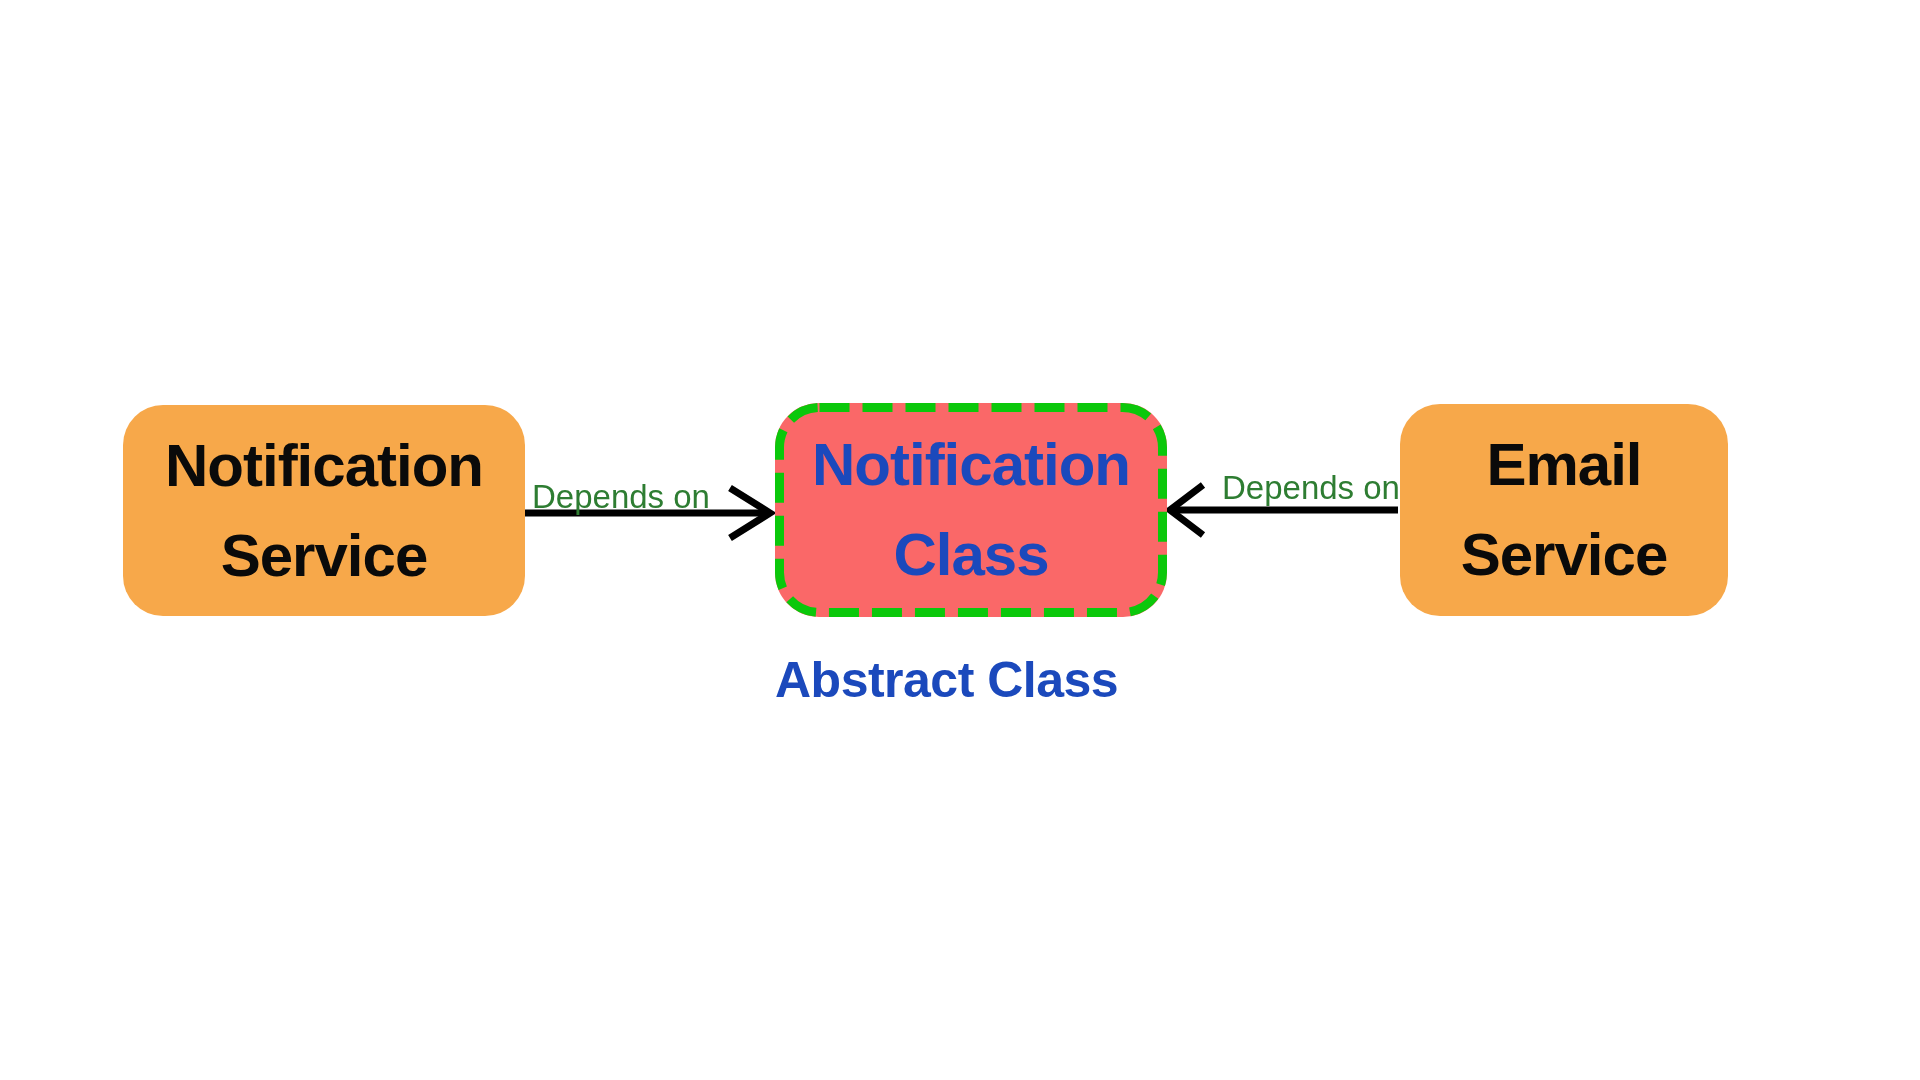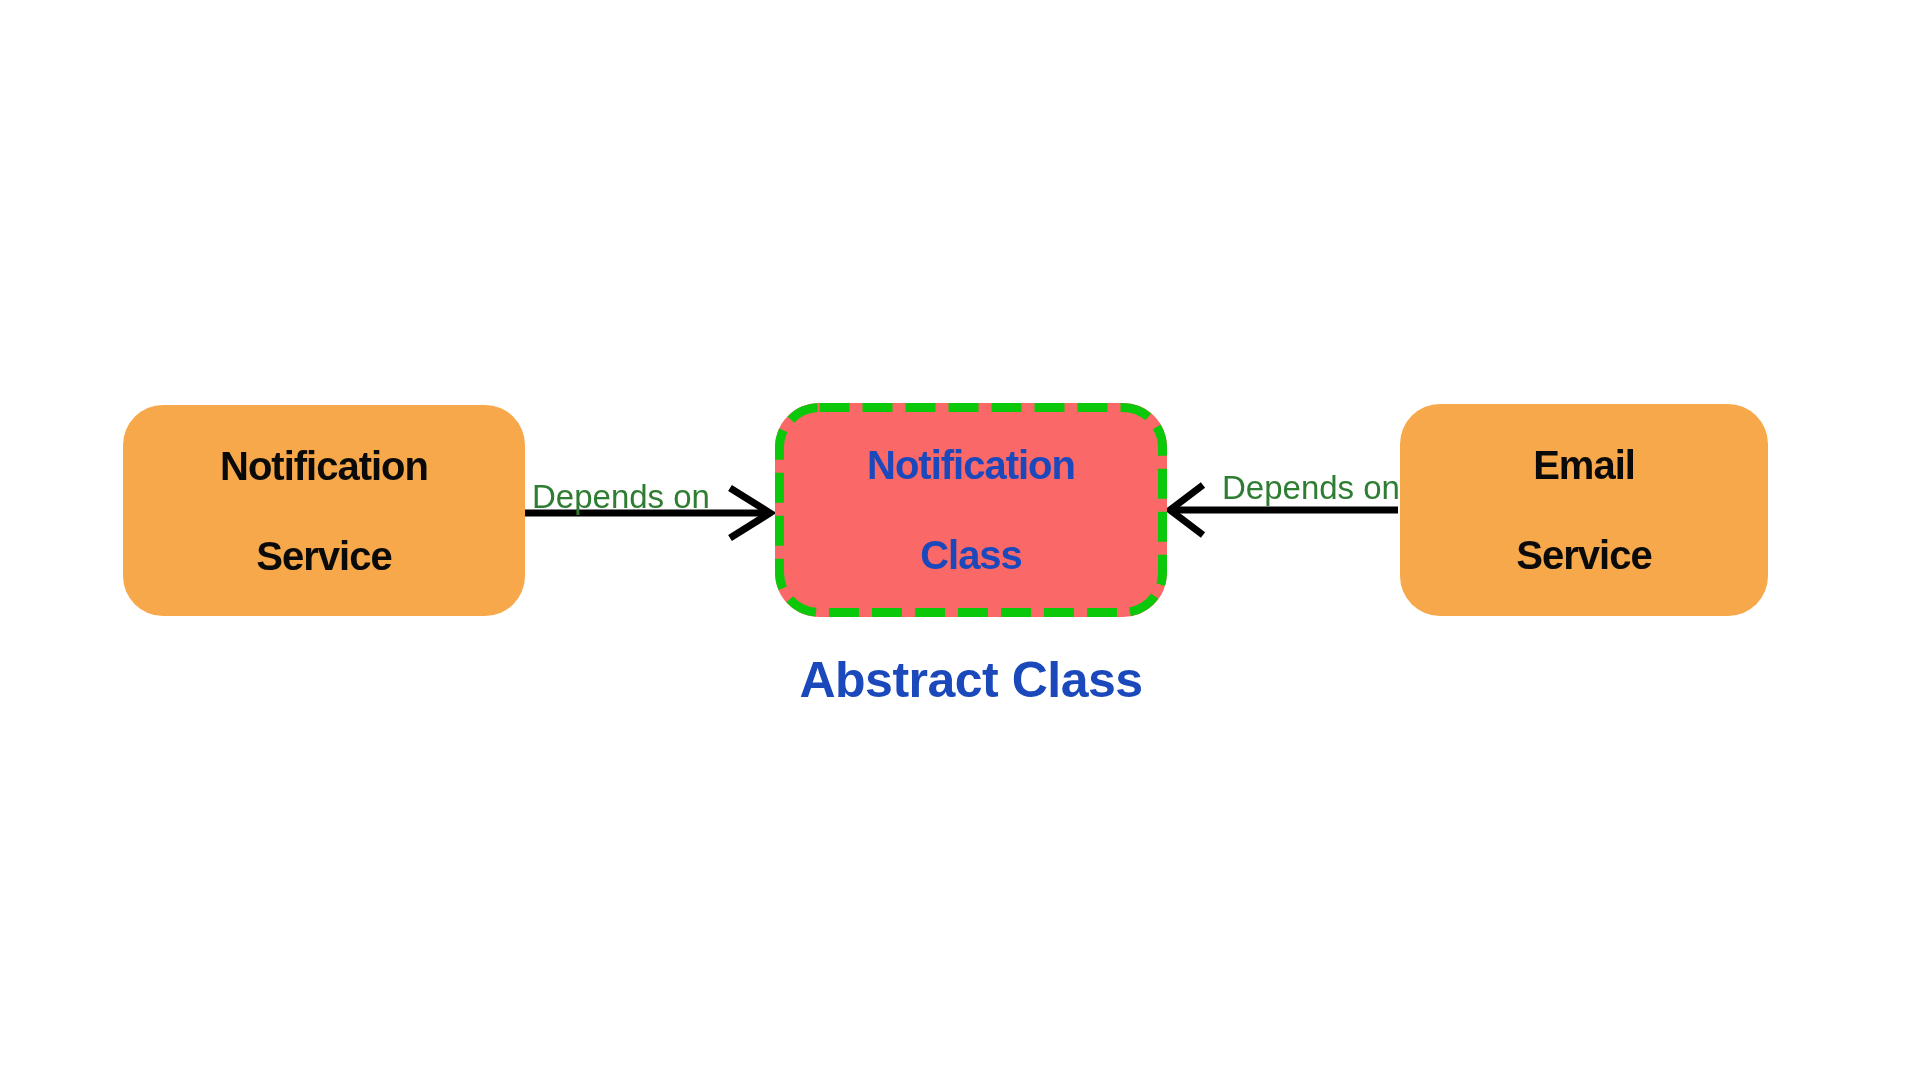--- a/index.html
+++ b/index.html
@@ -30,31 +30,31 @@
     stroke-linecap: butt;
   }
   .node {
     position: absolute;
     display: flex;
     flex-direction: column;
     align-items: center;
     justify-content: center;
     text-align: center;
     font-weight: 700;
-    font-size: 40px;
+    font-size: 60px;
     line-height: 90px;
     letter-spacing: -1px;
   }
   .node--orange {
     background: var(--node_orange, #F7A84A);
     border-radius: 40px;
     color: var(--text_black, #0a0a0a);
   }
   .node--left  { left: 123px;  top: 405px; width: 402px; height: 211px; }
-  .node--right { left: 1400px; top: 404px; width: 368px; height: 212px; }
+  .node--right { left: 1400px; top: 404px; width: 328px; height: 212px; }
   .node--center {
     left: 775px; top: 403px; width: 392px; height: 214px;
     background: var(--node_red, #FA6868);
     border-radius: 44px;
     color: var(--text_blue, #1B49BC);
   }
   .dash-border {
     position: absolute;
     left: 0; top: 0;
     width: 100%; height: 100%;
@@ -74,21 +74,20 @@
     color: var(--label_green, #2E7D32);
     white-space: nowrap;
   }
   .edge-label--left  { left: 532px;  top: 480px; }
   .edge-label--right { left: 1222px; top: 471px; }
   .caption {
     position: absolute;
     left: 775px;
     top: 655px;
     width: 392px;
-    text-align: center;
     font-weight: 700;
     font-size: 50px;
     line-height: 1;
     color: var(--text_blue, #1B49BC);
     letter-spacing: -0.5px;
   }
 </style>
 </head>
 <body>
 

